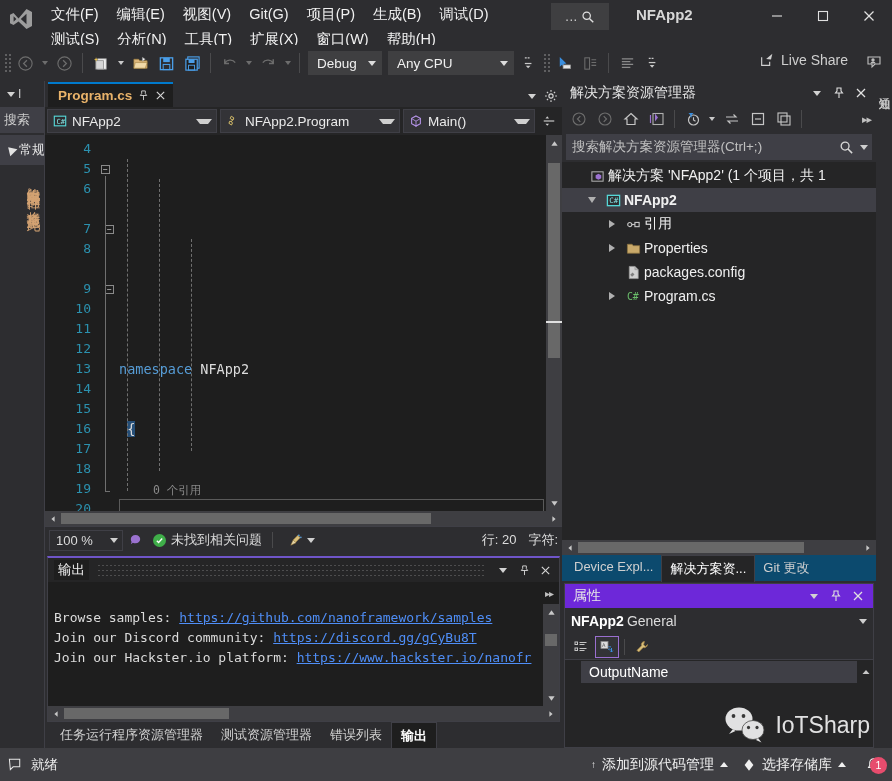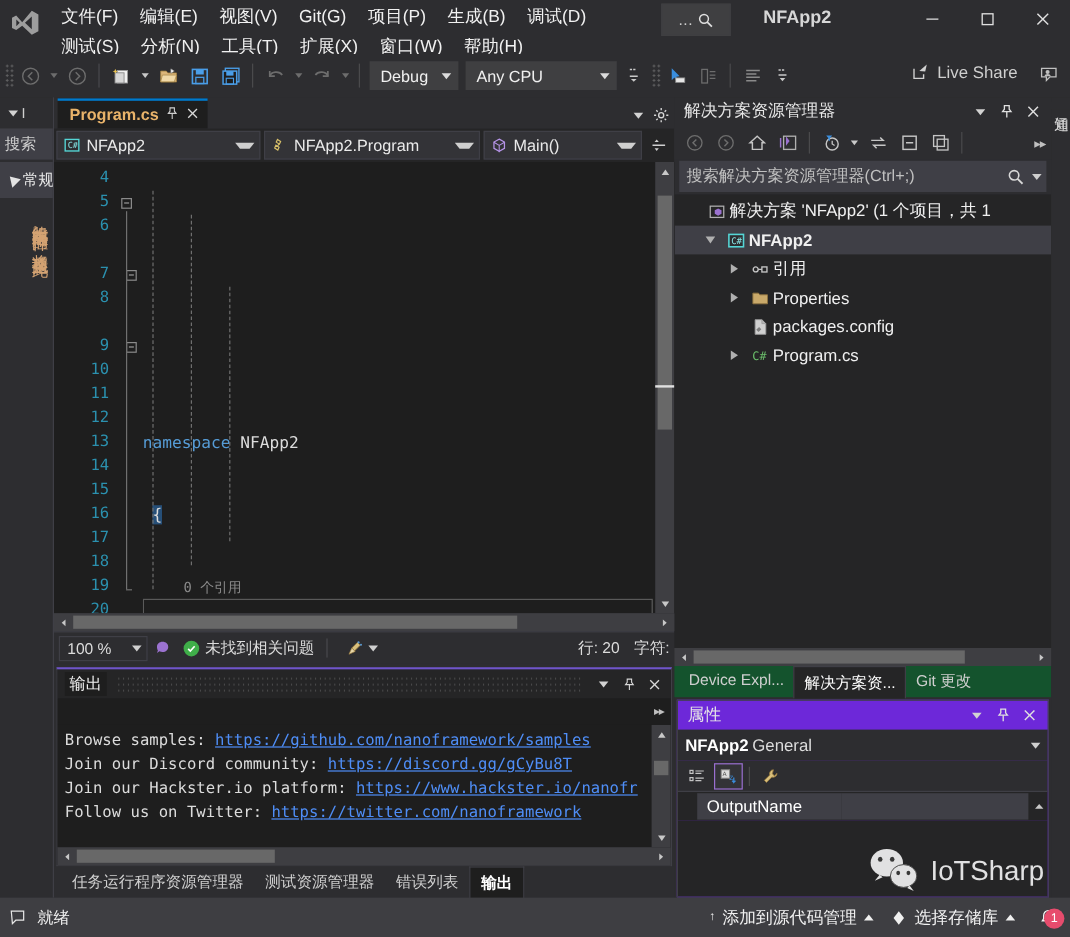--- a/index.html
+++ b/index.html
@@ -200,21 +200,21 @@
   .tr-ico { width:22px; flex:0 0 22px; display:flex; align-items:center; justify-content:center; }
   .tr-ico svg { width:15px; height:15px; }
   .tr-lbl { color:#f0f0f0; overflow:hidden;text-align:center; }
   .tr-lbl.bold { font-weight:bold; }
 
   .se-hscroll { height:15px; background:#3e3e42; position:relative; flex:0 0 15px; }
   .se-hscroll .thumb { position:absolute; left:16px; top:2px; height:11px; width:226px; background:#686868; }
   .se-hscroll .lf,.se-hscroll .rt { position:absolute; top:0; width:16px; height:15px; display:flex; align-items:center; justify-content:center; }
   .se-hscroll .lf{left:0;} .se-hscroll .rt{right:0;}
 
-  .se-tabs { height:26px; background:#14532d; display:flex; align-items:flex-start; padding-left:4px; flex:0 0 26px; }
+  .se-tabs { height:26px; background:#0c4a6e; display:flex; align-items:flex-start; padding-left:4px; flex:0 0 26px; }
   .se-tab { font-size:13px; color:#cfcfcf; padding:4px 8px; cursor:default; white-space:nowrap; }
   .se-tab.active { background:#252526; color:#ffffff; border:1px solid #3f3f46; border-bottom:none; }
 
   .prop-panel { flex:0 0 auto; display:flex; flex-direction:column; border:1px solid #3f3f46; margin:2px 2px 0 2px; background:#6d28d9; }
   .prop-obj { height:26px; background:#2d2d30; display:flex; align-items:center; padding:0 6px; }
   .prop-obj .nm { font-size:14px; font-weight:bold; color:#ffffff; }
   .prop-obj .ct { font-size:14px; color:#dcdcdc; margin-left:3px; flex:1; }
   .prop-obj .cc { border-left:4px solid transparent; border-right:4px solid transparent; border-top:5px solid #cfcfcf; }
   .prop-tb { height:26px; background:#2d2d30; display:flex; align-items:center; gap:2px; padding-left:4px; border-bottom:1px solid #3f3f46; }
   .prop-tb .pb { width:24px; height:22px; display:flex; align-items:center; justify-content:center; cursor:default; }
@@ -665,21 +665,20 @@
             </div>
           </div>
         </div>
         <div class="out-tools">
           <span class="chev">▸▸</span>
         </div>
         <div class="out-body">
           <div><span>Browse samples: </span><a href="#">https://github.com/nanoframework/samples</a></div>
           <div><span>Join our Discord community: </span><a href="#">https://discord.gg/gCyBu8T</a></div>
           <div><span>Join our Hackster.io platform: </span><a href="#">https://www.hackster.io/nanofr</a></div>
-          <div><span>Follow us on Twitter: </span><a href="#">https://twitter.com/nanoframework</a></div>
           <div class="out-vscroll">
             <div style="position:absolute;left:0;top:0;width:16px;height:16px;display:flex;align-items:center;justify-content:center;">
               <svg viewBox="0 0 10 10" width="9" height="9">
                   <path d="M5 2.5 8.5 7.5h-7z" fill="#c8c8c8"></path>
                 </svg>
             </div>
             <div class="thumb"></div>
             <div style="position:absolute;left:0;bottom:0;width:16px;height:16px;display:flex;align-items:center;justify-content:center;">
               <svg viewBox="0 0 10 10" width="9" height="9">
                   <path d="M5 7.5 1.5 2.5h7z" fill="#c8c8c8"></path>

